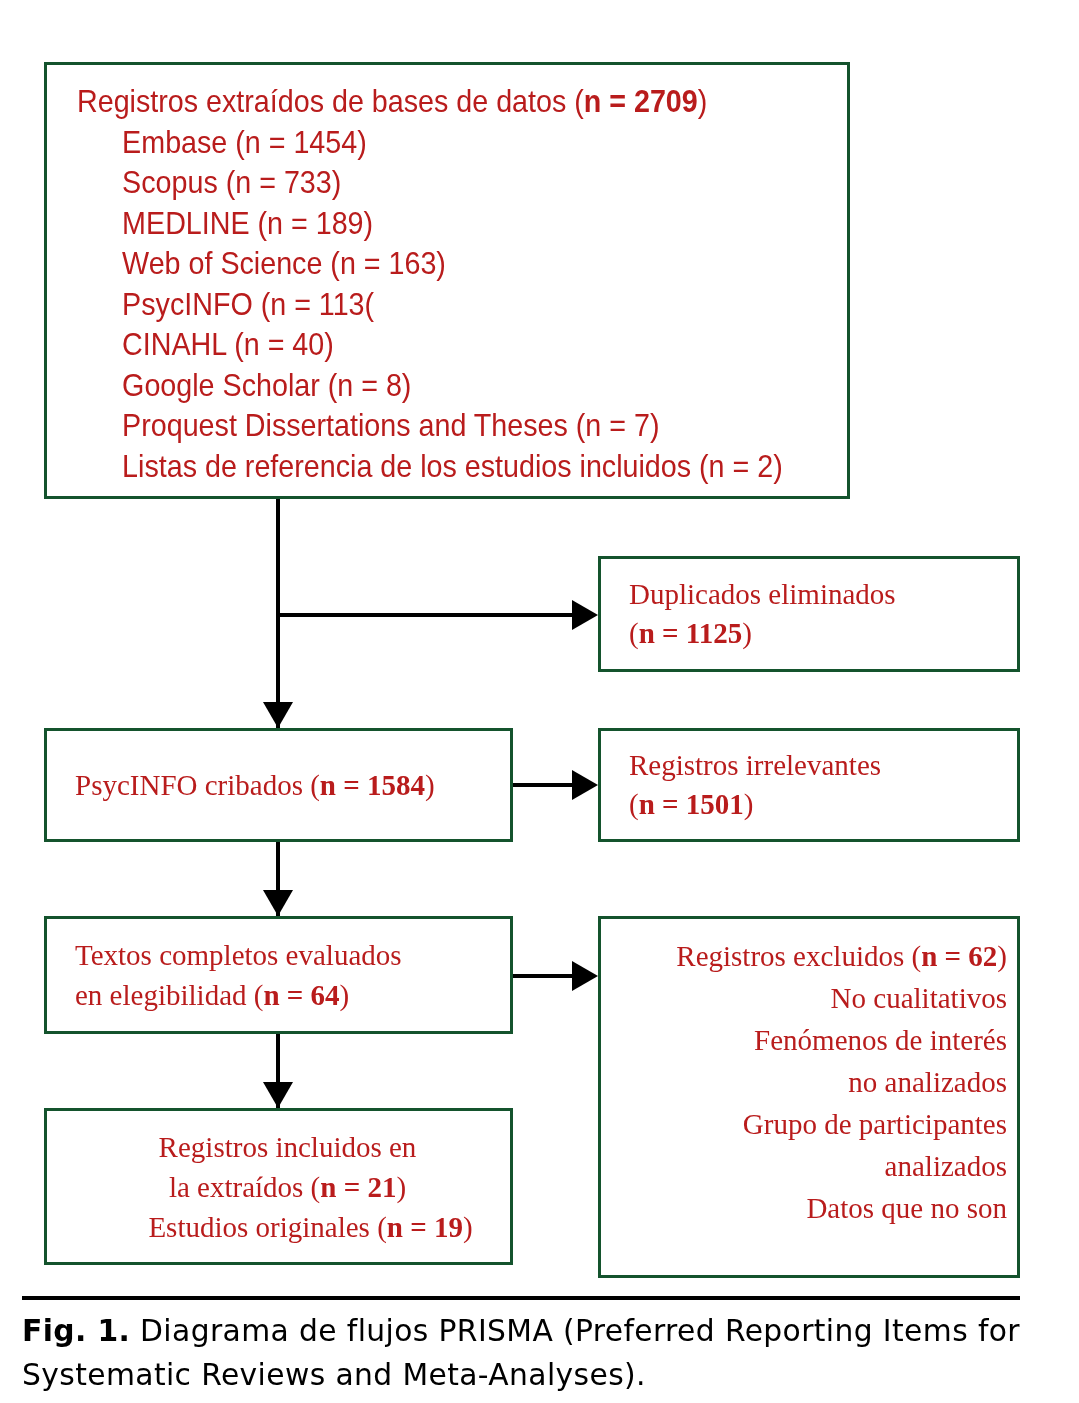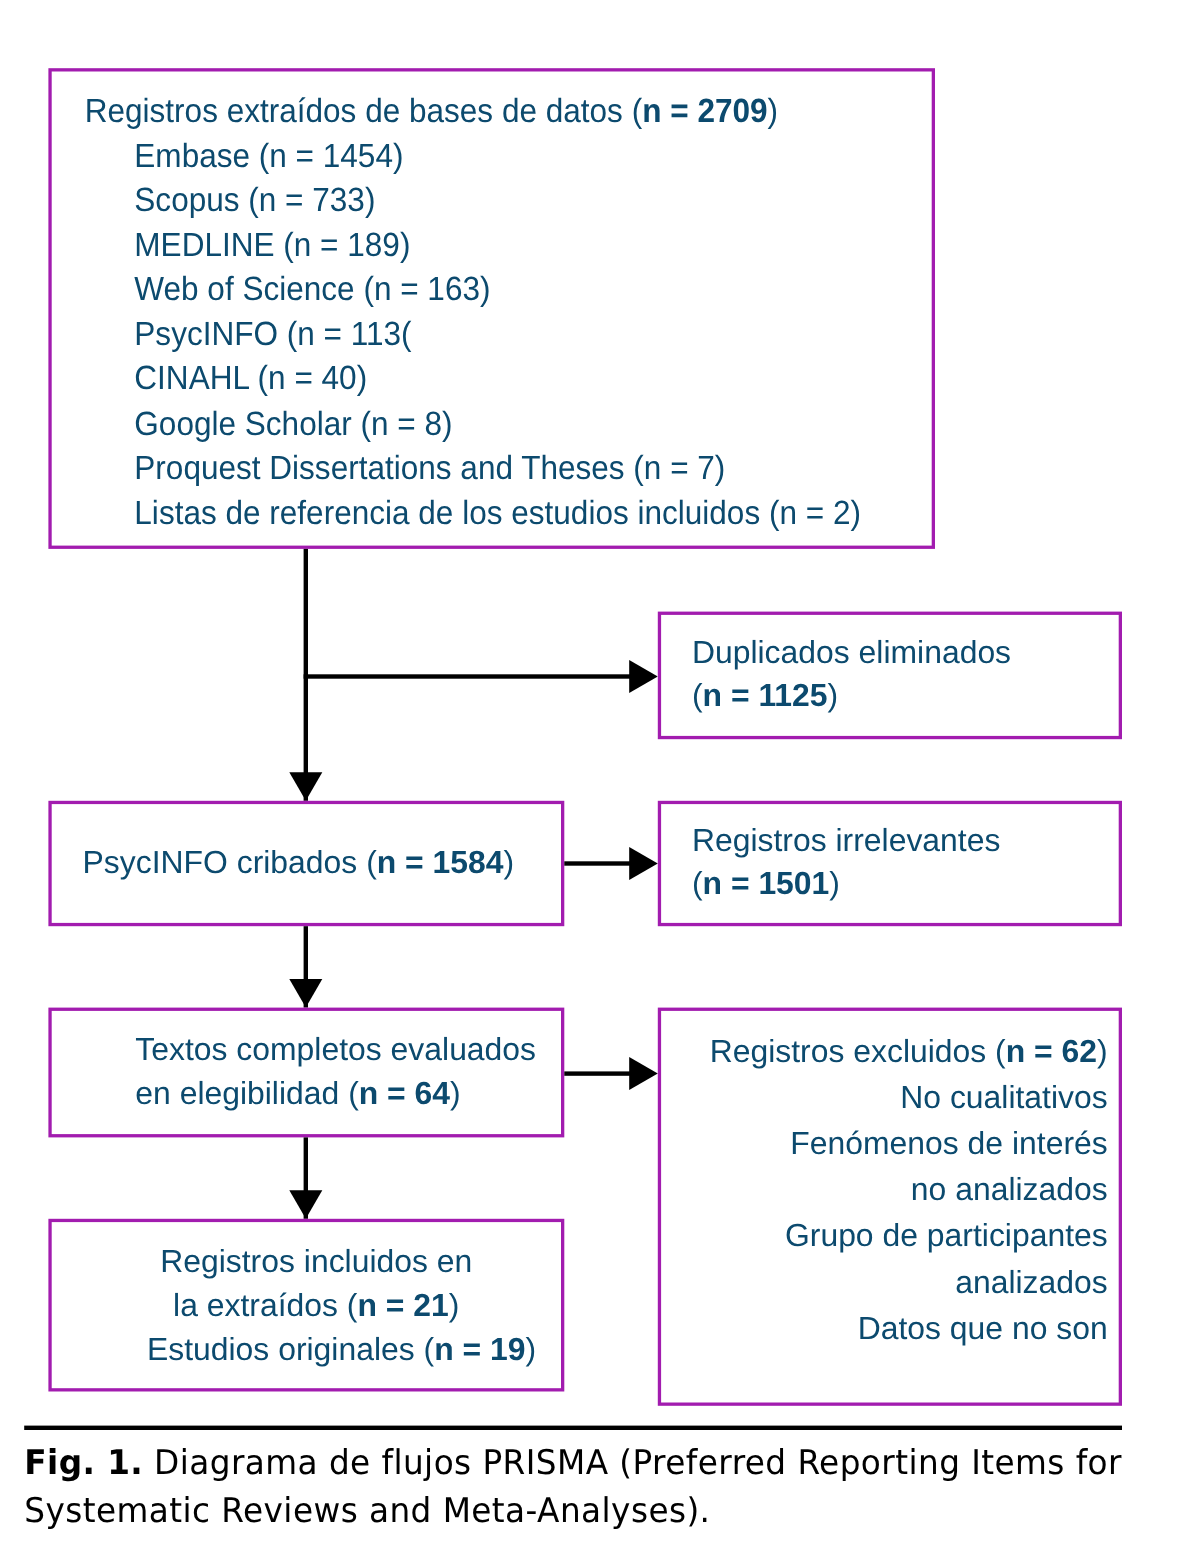--- a/index.html
+++ b/index.html
@@ -21,40 +21,41 @@
     position: absolute;
     inset: 0;
     width: 1079px;
     height: 1403px;
   }
 
   
   .node {
     position: absolute;
     box-sizing: border-box;
-    border: 3px solid #a21caf;
+    border: 3px solid #14532d;
     background: #ffffff;
     font-family: "Liberation Sans", sans-serif;
-    color: #0c4a6e;
+    color: #b91c1c;
   }
   .node .body {
     position: absolute;
     left: 28px;
     right: 10px;
     top: 50%;
     transform: translateY(-50%);
   }
   .node.top-aligned .body {
     top: 16px;
     transform: none;
   }
 
   .line {
     display: block;
     white-space: nowrap;
+    font-family: Liberation Serif, serif;
   }
   .line.indent { padding-left: 48px; }
   .line.indent-sm { padding-left: 46px; }
 
   b { font-weight: bold; }
 
   
   #box-sources {
     left: 44px;
     top: 62px;
@@ -93,21 +94,21 @@
     height: 114px;
   }
   #box-irrelevant .line { font-size: 29px; line-height: 39px; }
 
   #box-fulltext {
     left: 44px;
     top: 916px;
     width: 469px;
     height: 118px;
   }
-  #box-fulltext .line { font-size: 29px; line-height: 40px; margin-left: 48px; }
+  #box-fulltext .line { font-size: 29px; line-height: 40px; }
 
   #box-excluded {
     left: 598px;
     top: 916px;
     width: 422px;
     height: 362px;
   }
   #box-excluded .line { font-size: 29px; line-height: 42px; text-align: right; }
 
   #box-included {

